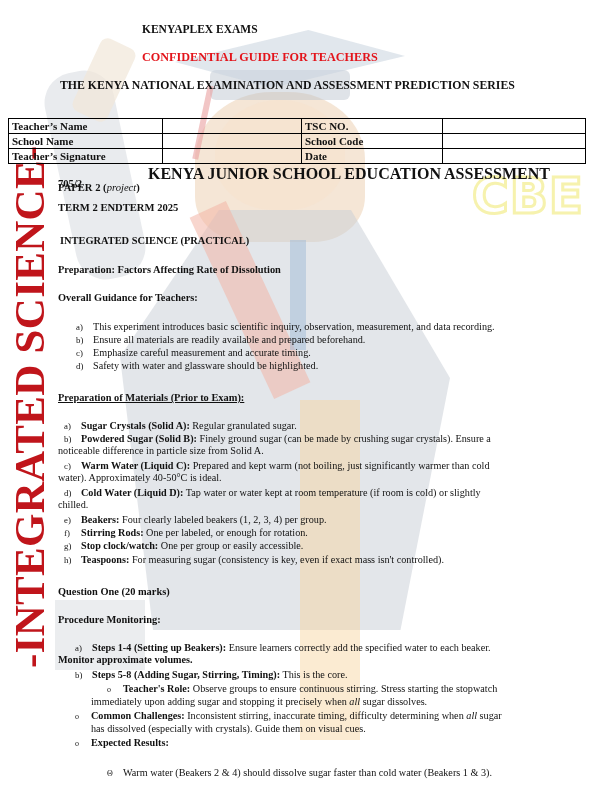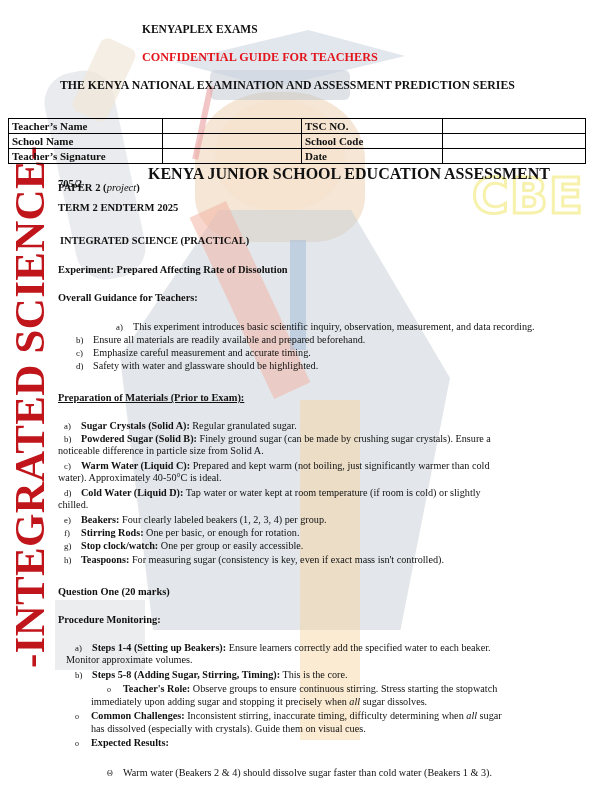--- a/index.html
+++ b/index.html
@@ -159,52 +159,52 @@
 </tbody>
   </table>
 
 <div class="abs kjsea">KENYA JUNIOR SCHOOL EDUCATION ASSESSMENT</div>
 
 <div class="abs meta" style="top:178px;">705/2</div>
 <div class="abs meta" style="top:182px;"><span>PAPER 2 (</span><i>project</i><span>)</span></div>
 <div class="abs meta" style="top:202px;">TERM 2 ENDTERM 2025</div>
 
 <div class="abs heading" style="top:235px; left:60px;">INTEGRATED SCIENCE (PRACTICAL)</div>
-<div class="abs heading" style="top:264px;">Experiment: Prepared Affecting Rate of Dissolution</div>
+<div class="abs heading" style="top:264px;">Preparation: Factors Affecting Rate of Dissolution</div>
 
 <div class="abs heading" style="top:292px;">Overall Guidance for Teachers:</div>
-<div class="list-line" style="top:321px; left:76px;margin-left:40px;"><span class="mk" style="width:17px;">a)</span><span>This experiment introduces basic scientific inquiry, observation, measurement, and data recording.</span></div>
+<div class="list-line" style="top:321px; left:76px;"><span class="mk" style="width:17px;">a)</span><span>This experiment introduces basic scientific inquiry, observation, measurement, and data recording.</span></div>
 <div class="list-line" style="top:334px; left:76px;"><span class="mk" style="width:17px;">b)</span><span>Ensure all materials are readily available and prepared beforehand.</span></div>
 <div class="list-line" style="top:347px; left:76px;"><span class="mk" style="width:17px;">c)</span><span>Emphasize careful measurement and accurate timing.</span></div>
 <div class="list-line" style="top:360px; left:76px;"><span class="mk" style="width:17px;">d)</span><span>Safety with water and glassware should be highlighted.</span></div>
 
 <div class="abs heading" style="top:392px;text-decoration:underline;">Preparation of Materials (Prior to Exam):</div>
 
 <div class="list-line" style="top:420px; left:64px;"><span class="mk" style="width:17px;">a)</span><span class="b">Sugar Crystals (Solid A):</span><span> Regular granulated sugar.</span></div>
 
 <div class="list-line" style="top:433px; left:64px;"><span class="mk" style="width:17px;">b)</span><span class="b">Powdered Sugar (Solid B):</span><span> Finely ground sugar (can be made by crushing sugar crystals). Ensure a</span></div>
 <div class="list-line" style="top:445px; left:58px;">noticeable difference in particle size from Solid A.</div>
 
 <div class="list-line" style="top:460px; left:64px;"><span class="mk" style="width:17px;">c)</span><span class="b">Warm Water (Liquid C):</span><span> Prepared and kept warm (not boiling, just significantly warmer than cold</span></div>
 <div class="list-line" style="top:472px; left:58px;">water). Approximately 40-50°C is ideal.</div>
 
 <div class="list-line" style="top:487px; left:64px;"><span class="mk" style="width:17px;">d)</span><span class="b">Cold Water (Liquid D):</span><span> Tap water or water kept at room temperature (if room is cold) or slightly</span></div>
 <div class="list-line" style="top:499px; left:58px;">chilled.</div>
 
 <div class="list-line" style="top:514px; left:64px;"><span class="mk" style="width:17px;">e)</span><span class="b">Beakers:</span><span> Four clearly labeled beakers (1, 2, 3, 4) per group.</span></div>
-<div class="list-line" style="top:527px; left:64px;"><span class="mk" style="width:17px;">f)</span><span class="b">Stirring Rods:</span><span> One per basic, or enough for rotation.</span></div>
+<div class="list-line" style="top:527px; left:64px;"><span class="mk" style="width:17px;">f)</span><span class="b">Stirring Rods:</span><span> One per labeled, or enough for rotation.</span></div>
 <div class="list-line" style="top:540px; left:64px;"><span class="mk" style="width:17px;">g)</span><span class="b">Stop clock/watch:</span><span> One per group or easily accessible.</span></div>
 <div class="list-line" style="top:554px; left:64px;"><span class="mk" style="width:17px;">h)</span><span class="b">Teaspoons:</span><span> For measuring sugar (consistency is key, even if exact mass isn't controlled).</span></div>
 
 <div class="abs heading" style="top:586px;">Question One (20 marks)</div>
 
 <div class="abs heading" style="top:614px;">Procedure Monitoring:</div>
 
 <div class="list-line" style="top:642px; left:75px;"><span class="mk" style="width:17px;">a)</span><span class="b">Steps 1-4 (Setting up Beakers):</span><span> Ensure learners correctly add the specified water to each beaker.</span></div>
-<div class="list-line" style="top:654px; left:66px;">Monitor approximate volumes.</div>
+<div class="list-line" style="top:654px; left:58px;font-weight:bold;">Monitor approximate volumes.</div>
 
 <div class="list-line" style="top:669px; left:75px;"><span class="mk" style="width:17px;">b)</span><span class="b">Steps 5-8 (Adding Sugar, Stirring, Timing):</span><span> This is the core.</span></div>
 
 <div class="list-line" style="top:683px; left:107px;"><span class="ul-mk" style="width:16px;">o</span><span class="b">Teacher's Role:</span><span> Observe groups to ensure continuous stirring. Stress starting the stopwatch</span></div>
 <div class="list-line" style="top:696px; left:91px;"><span>immediately upon adding sugar and stopping it precisely when </span><span class="i">all</span><span> sugar dissolves.</span></div>
 
 <div class="list-line" style="top:710px; left:75px;"><span class="ul-mk" style="width:16px;">o</span><span class="b">Common Challenges:</span><span> Inconsistent stirring, inaccurate timing, difficulty determining when </span><span class="i">all</span><span> sugar</span></div>
 <div class="list-line" style="top:723px; left:91px;">has dissolved (especially with crystals). Guide them on visual cues.</div>
 
 <div class="list-line" style="top:737px; left:75px;"><span class="ul-mk" style="width:16px;">o</span><span class="b">Expected Results:</span></div>

